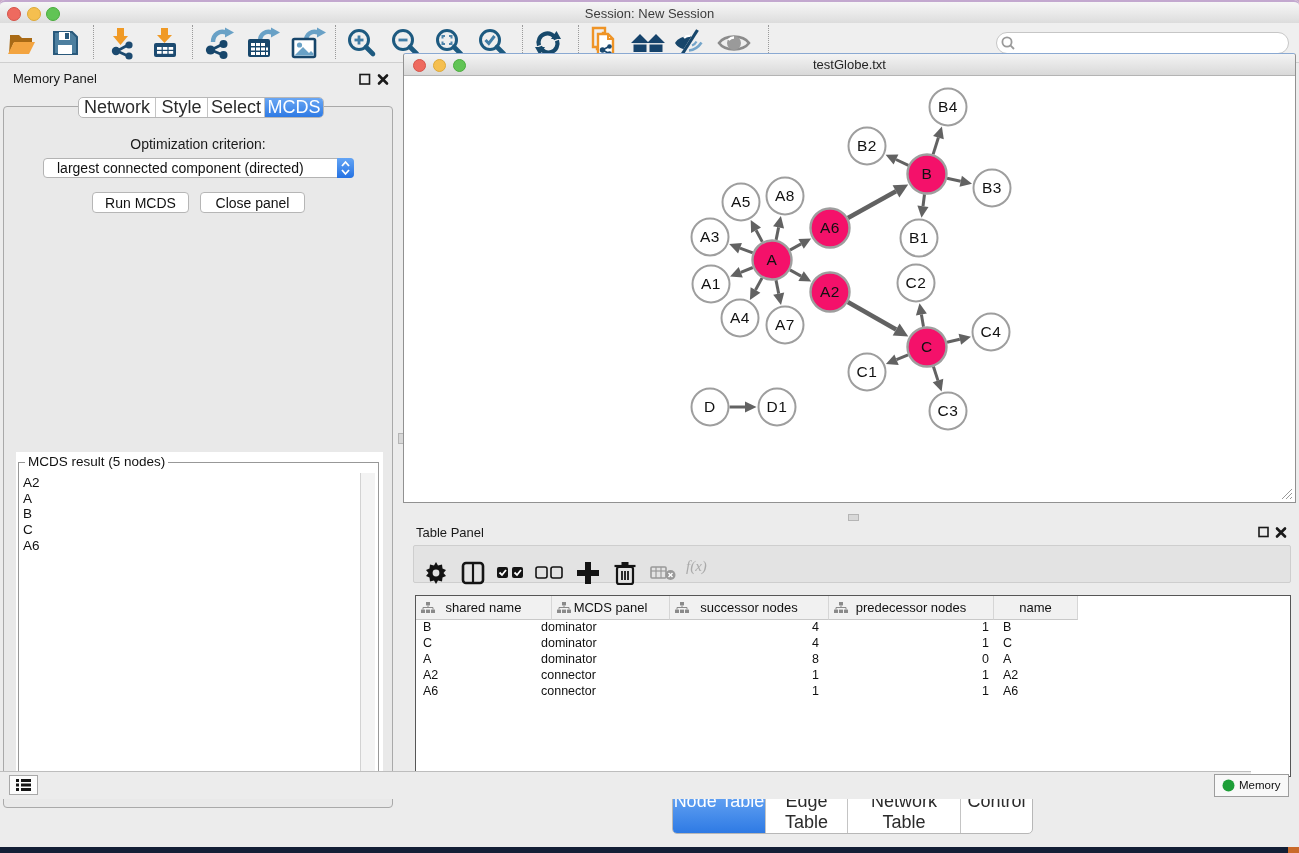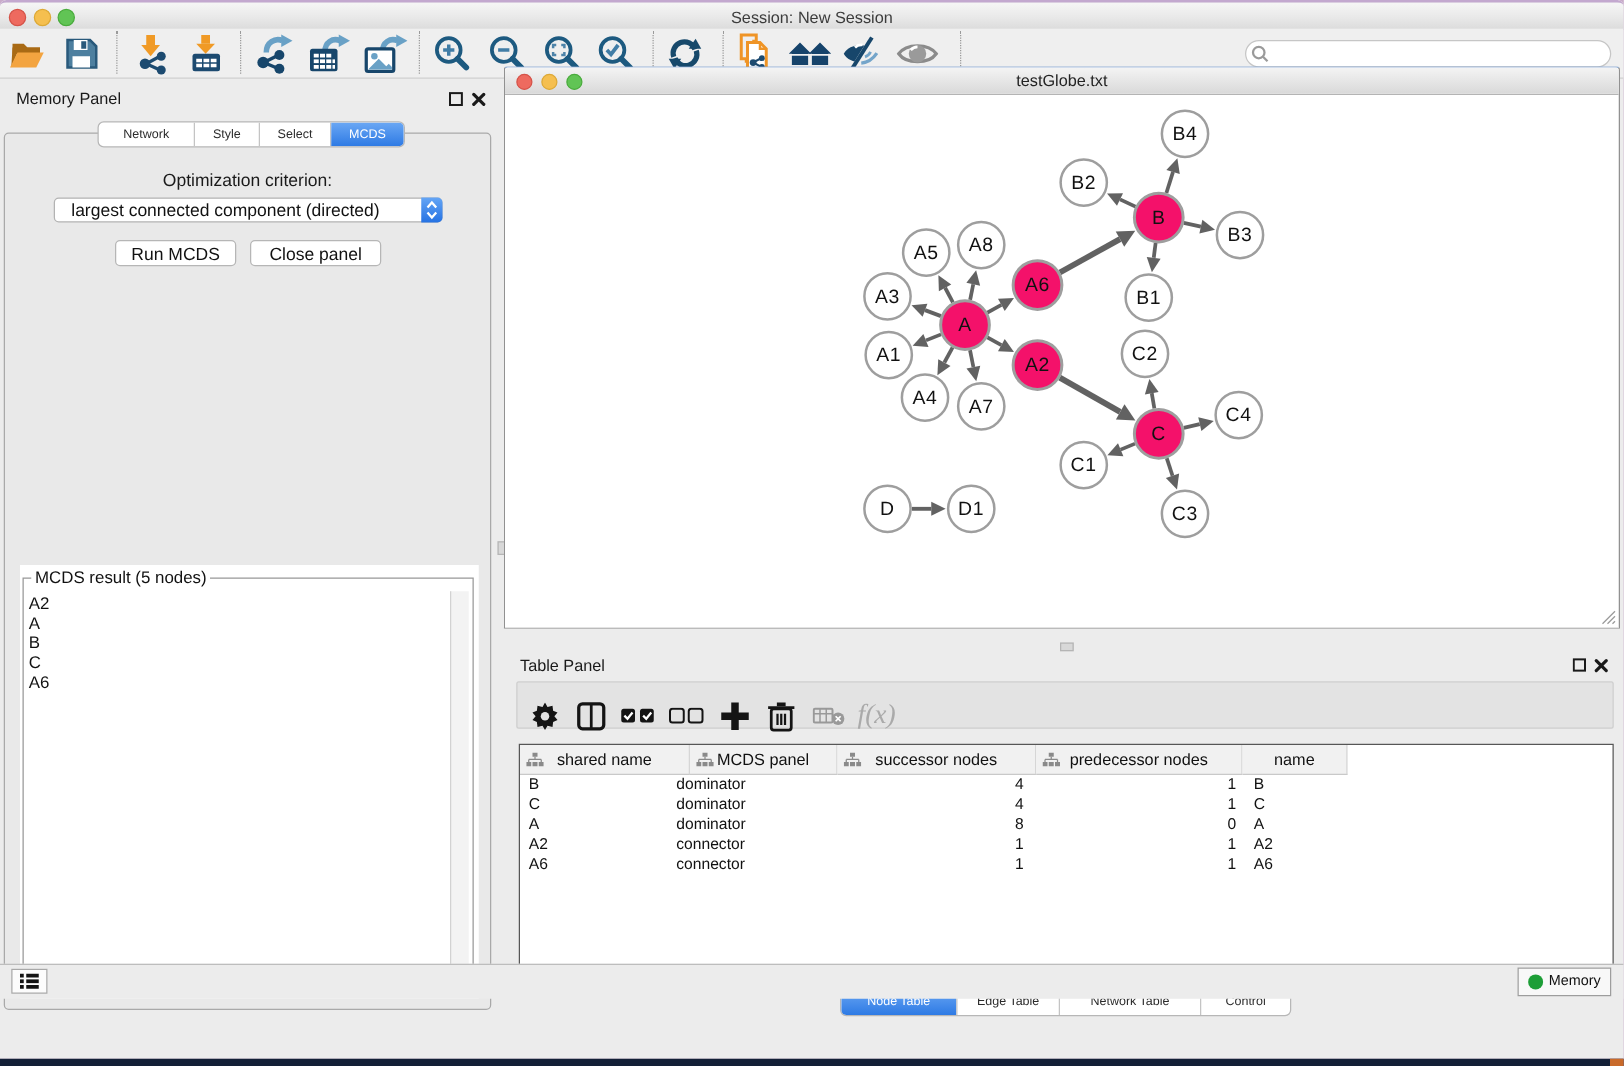--- a/index.html
+++ b/index.html
@@ -17,21 +17,21 @@
       border-bottom:1px solid #cfcfcf;}
   .sep{position:absolute;top:2px;height:34px;width:0;border-left:1px dotted #9a9a9a;}
   #searchbox{position:absolute;left:996px;top:9px;width:291px;height:20px;background:#fff;
       border:1px solid #c6c6c6;border-radius:11px;}
   
   #cp-title{position:absolute;left:13px;top:71px;font-size:13px;color:#1a1a1a;}
   #cp-body{position:absolute;left:3px;top:106px;width:388px;height:700px;background:#e9e9e9;
       border:1px solid #a9a9a9;border-radius:4px;}
   .tabbar{position:absolute;display:flex;background:#fff;border:1px solid #b7b7b7;
       border-radius:5px;overflow:hidden;}
-  .tabbar .tab{font-size:10px;color:#2b2b2b;text-align:center;line-height:19px;
+  .tabbar .tab{font-size:18px;color:#2b2b2b;text-align:center;line-height:19px;
       border-right:1px solid #c4c4c4;}
   .tabbar .tab:last-child{border-right:none;}
   .tabbar .sel{background:linear-gradient(#6aa7f4,#2e7ae4);color:#fff;}
   #optlabel{position:absolute;left:0px;top:136px;width:396px;text-align:center;
       font-size:14px;color:#1a1a1a;}
   #dropdown{position:absolute;left:43px;top:158px;width:311px;height:20px;background:#fff;
       border:1px solid #b3b3b3;border-radius:4px;box-sizing:border-box;}
   #dropdown .txt{position:absolute;left:13px;top:1px;font-size:14px;color:#111;}
   #dd-step{position:absolute;right:-1px;top:-1px;width:17px;height:20px;
       background:linear-gradient(#64a5f5,#2572e3);border-radius:0 4px 4px 0;}
@@ -58,21 +58,21 @@
   #tp-toolbar{position:absolute;left:413px;top:545px;width:878px;height:38px;background:#e3e3e3;
       border:1px solid #cecece;border-radius:2px;box-sizing:border-box;}
   #tablebox{position:absolute;left:415px;top:595px;width:876px;height:182px;background:#fff;
       border:1px solid #565656;box-sizing:border-box;}
   .hdr{position:absolute;top:0;height:24px;background:#f1f1f1;border-right:1px solid #d6d6d6;
       border-bottom:1px solid #c9c9c9;box-sizing:border-box;}
   .hdr span{position:absolute;width:100%;text-align:center;top:4px;font-size:13px;color:#111;}
   .cell{position:absolute;font-size:12.5px;color:#111;}
   
   #statusbar{position:absolute;left:0;top:771px;width:1251px;height:27px;background:#ececec;
-      border-top:1px solid #bdbdbd;padding-left:48px;}
+      border-top:1px solid #bdbdbd;}
   #memorybox{position:absolute;left:1214px;top:2px;width:73px;height:21px;background:#f8f8f8;
       border:1px solid #9d9d9d;}
   #bottomstrip{position:absolute;left:0;top:847px;width:1299px;height:6px;background:#131f36;}
   #bottomstrip:after{content:"";position:absolute;right:0;top:0;width:11px;height:6px;background:#c96a2a;}
 </style></head>
 <body>
 <div id="app">
 <div id="titlebar">
   <div class="tl" style="left:7px;background:#ee6a5f;border:0.5px solid #d55349;"></div>
   <div class="tl" style="left:27px;background:#f5bf4f;border:0.5px solid #dda936;"></div>
@@ -410,21 +410,21 @@
           <line x1="1" y1="6" x2="16" y2="6"></line>
           <line x1="6" y1="2" x2="6" y2="13"></line>
           <line x1="11" y1="2" x2="11" y2="13"></line>
         </g>
     <circle cx="20.5" cy="10" r="5" fill="#999"></circle>
         <g stroke="#fff" stroke-width="1.4">
           <line x1="18.5" y1="8" x2="22.5" y2="12"></line>
           <line x1="22.5" y1="8" x2="18.5" y2="12"></line>
         </g>
   </svg>
-  <div class="abs" style="left:272px;top:12px;font-family:'Liberation Serif',serif;font-style:italic;font-size:22px;color:#aaa;">f(x)</div>
+  <div class="abs" style="left:272px;top:12px;font-family:'Liberation Serif',serif;font-style:italic;font-size:15px;color:#aaa;">f(x)</div>
 </div>
 <div id="tablebox">
   <div class="hdr" style="left:0px;width:136px;">
         <span>shared name</span>
       </div>
   <div class="hdr" style="left:136px;width:118px;">
         <span>MCDS panel</span>
       </div>
   <div class="hdr" style="left:254px;width:159px;">
         <span>successor nodes</span>

